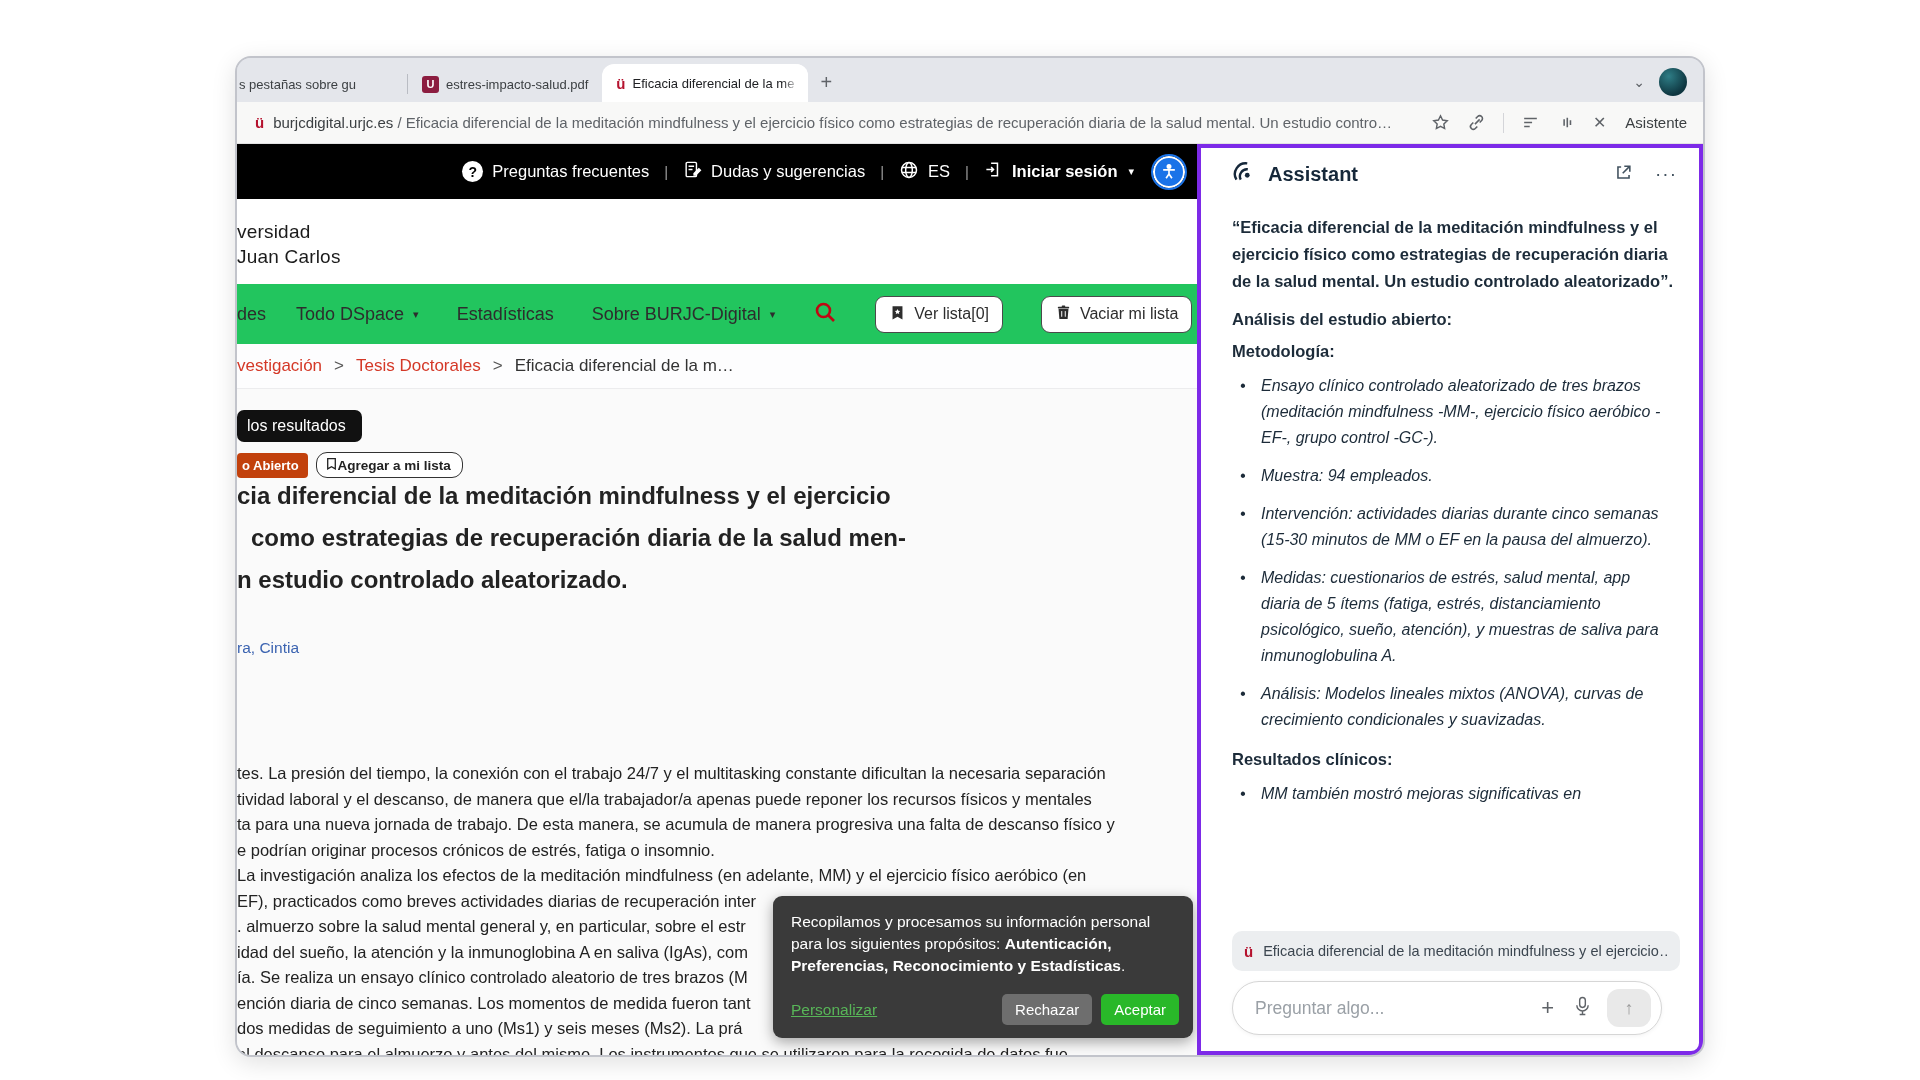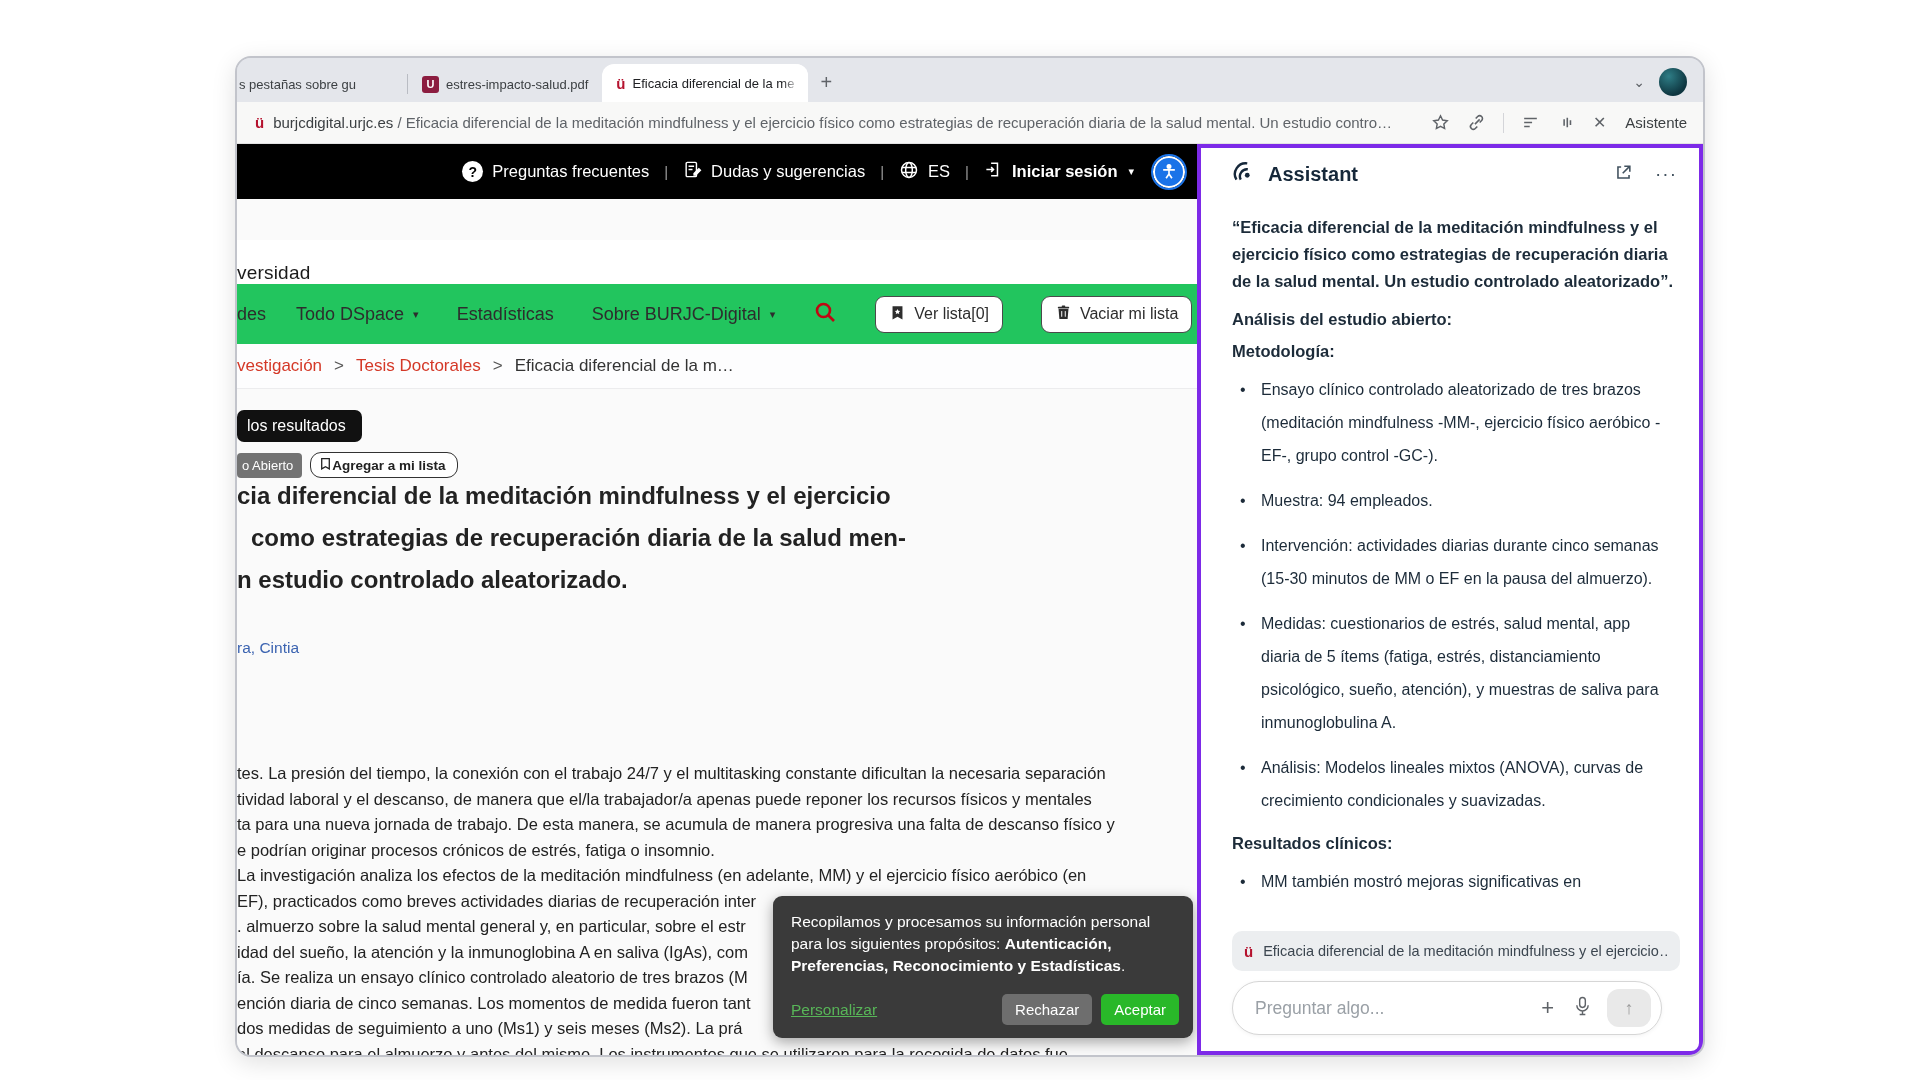--- a/index.html
+++ b/index.html
@@ -41,41 +41,41 @@
 
   
   .navbar { position:absolute; left:0; top:0; width:100%; height:55px; background:#000; display:flex; align-items:center; justify-content:flex-end; gap:15px; padding-right:12px; color:#fff; }
   .nav-item { display:flex; align-items:center; gap:9px; font-size:16.5px; font-weight:500; white-space:nowrap; }
   .nav-sep { color:#9a9a9a; font-size:15px; }
   .q-circle { width:21px; height:21px; border-radius:50%; background:#fff; color:#000; font-weight:bold; font-size:14px; display:flex; align-items:center; justify-content:center; }
   .caret { font-size:11px; margin-left:2px; }
   .a11y { width:32px; height:32px; border-radius:50%; background:#1a73e8; border:2px solid #fff; outline:2px solid #1a73e8; display:flex; align-items:center; justify-content:center; margin-left:4px; }
 
   
-  .siteheader { position:absolute; left:0; top:55px; width:100%; height:85px; background:#ffffff;margin-top:41px; }
+  .siteheader { position:absolute; left:0; top:55px; width:100%; height:85px; background:#ffffff; }
   .logo { position:absolute; left:0; top:20px; font-size:19px; color:#1b1b1b; line-height:25px; letter-spacing:.2px; }
 
   
   .nav2 { position:absolute; left:0; top:140px; width:100%; height:60px; background:#22c55e; display:flex; align-items:center; font-size:18px; color:#2d2d2d; }
   .nav2 .item { margin-right:38px; white-space:nowrap; display:flex; align-items:center; gap:7px; }
   .nav2 .first { margin-right:30px; }
   .nav2-right { margin-left:auto; display:flex; align-items:center; gap:22px; padding-right:47px; }
   .btn-outline { display:flex; align-items:center; gap:8px; border:1.5px solid #4a4a4a; border-radius:9px; background:#fff; padding:7px 13px; font-size:16px; color:#2d2d2d; white-space:nowrap;margin-left:16px; }
 
   
   .breadcrumb { position:absolute; left:0; top:200px; width:100%; height:45px; background:#fdfdfe; border-bottom:1px solid #ececee; display:flex; align-items:center; font-size:17px; }
   .bc-link { color:#d43827; margin-right:12px; white-space:nowrap; }
   .bc-sep { color:#555; margin-right:12px; }
   .bc-cur { color:#333; white-space:nowrap; }
 
   
   .content { position:absolute; left:0; top:245px; width:100%; bottom:0; overflow:hidden; }
   .back-pill { position:absolute; left:0; top:21px; background:#111; color:#fff; font-size:16px; padding:7px 16px 7px 10px; border-radius:7px; white-space:nowrap; }
   .badge-row { position:absolute; left:0; top:63px; display:flex; align-items:center; gap:8px; }
-  .badge-open { background:#737373; color:#fff; font-size:13px; font-weight:normal; padding:5px 9px 5px 5px; border-radius:4px; white-space:nowrap; }
+  .badge-open { background:#c2410c; color:#fff; font-size:13px; font-weight:bold; padding:5px 9px 5px 5px; border-radius:4px; white-space:nowrap; }
   .add-list { display:flex; align-items:center; border:1.5px solid #333; border-radius:11px; background:#fff; color:#222; font-size:13.5px; font-weight:bold; padding:4px 11px 4px 8px; white-space:nowrap; }
   .title { position:absolute; left:0; top:86px; font-size:24px; font-weight:600; color:#222; line-height:42px; white-space:nowrap; }
   .title .l2 { padding-left:14px; }
   .author { position:absolute; left:0; top:250px; font-size:15.5px; color:#3c64b1; }
   .abstract { position:absolute; left:0; top:372px; width:915px; font-size:16.5px; color:#222; line-height:25.5px; }
   .abstract div { white-space:nowrap; overflow:hidden; }
 
   
   .cookie { position:absolute; left:536px; top:507px; width:420px; height:142px; background:#3a3a3a; border-radius:9px; padding:15px 18px 14px 18px; color:#fff; box-shadow:0 4px 14px rgba(0,0,0,.35); }
   .cookie-text { font-size:15.5px; line-height:22px; }
@@ -90,21 +90,21 @@
   .panel-title { font-size:20px; font-weight:bold; color:#16283a; margin-left:11px; }
   .panel-hicons { margin-left:auto; display:flex; align-items:center; gap:22px; color:#42525f; }
   .panel-hicons .dots { font-size:19px; letter-spacing:1px; }
   .panel-body { position:absolute; left:31px; right:26px; top:52px; height:760px; overflow:hidden; color:#1c2b39; }
   .quote { font-size:16.5px; font-weight:bold; line-height:27px; margin:14px 0 12px 0; }
   .ahead { font-size:16.5px; font-weight:bold; line-height:24px; }
   .ahead.m1 { margin-bottom:8px; }
   .ahead.m2 { margin-bottom:10px; }
   .ahead.m3 { margin:14px 0 10px 0; }
   .ablist { list-style:none; }
-  .ablist li { position:relative; padding-left:29px; font-size:16px; line-height:33px; margin-bottom:12px; }
+  .ablist li { position:relative; padding-left:29px; font-size:16px; line-height:26px; margin-bottom:12px;font-style:italic; }
   .ablist li::before { content:"•"; position:absolute; left:8px; color:#1c2b39; }
   .chip { position:absolute; left:31px; width:448px; bottom:80px; height:40px; background:#eceef0; border-radius:10px; display:flex; align-items:center; gap:10px; padding:0 12px; }
   .chip-text { font-size:14.5px; font-weight:500; color:#3c4650; white-space:nowrap; overflow:hidden; }
   .ask { position:absolute; left:31px; width:430px; bottom:16px; height:54px; background:#fff; border:1.5px solid #d6d6d6; border-radius:27px; display:flex; align-items:center; padding:0 10px 0 22px; box-shadow:0 1px 4px rgba(0,0,0,.05); }
   .ask-ph { font-size:17.5px; color:#9aa0a6; flex:1; }
   .ask-plus { font-size:22px; color:#5f6368; padding:0 10px; }
   .ask-mic { padding:0 10px; }
   .ask-send { width:44px; height:38px; background:#e9e9e9; border-radius:12px; display:flex; align-items:center; justify-content:center; color:#9a9a9a; font-size:18px; margin-left:6px; }
 </style>
 </head>

